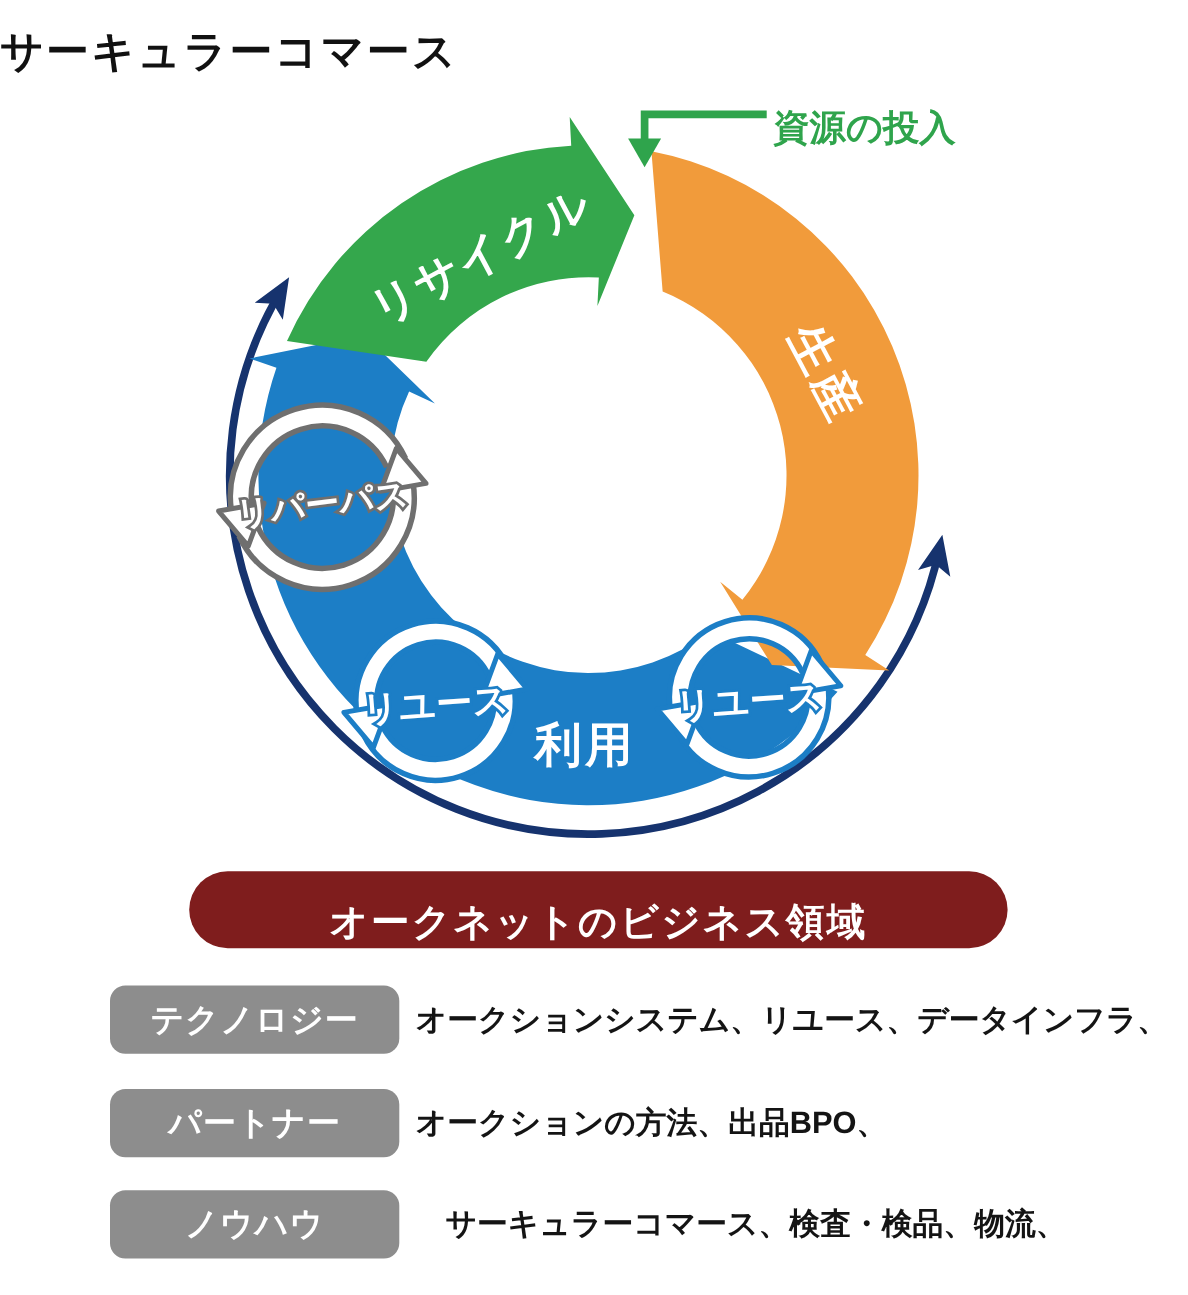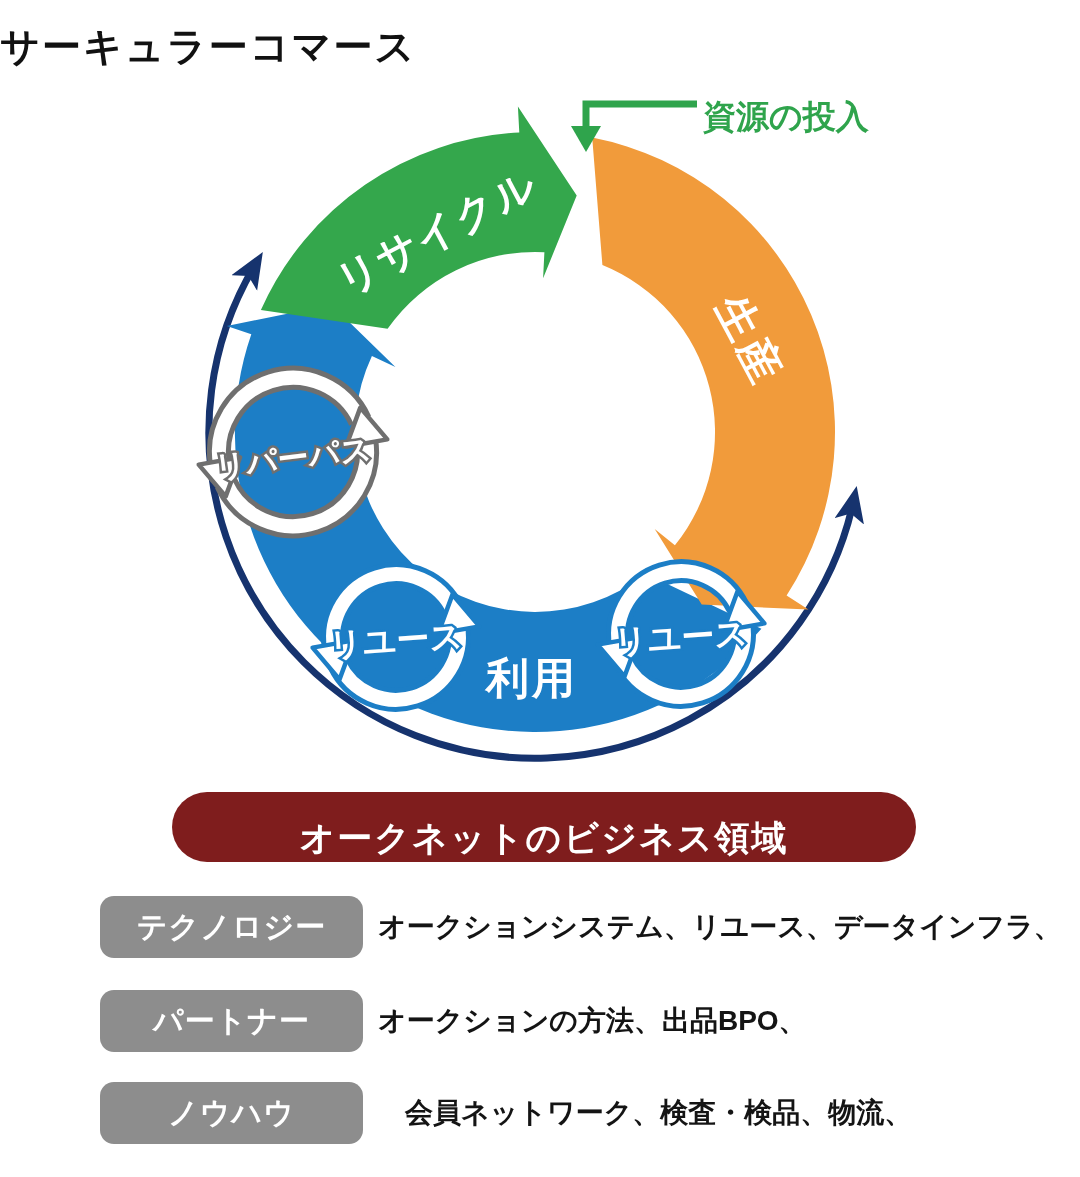--- a/index.html
+++ b/index.html
@@ -109,15 +109,15 @@
   <div class="row-desc">
     <div>オークションの方法、出品BPO、</div>
   </div>
 </div>
 
 <div class="biz-row row-3">
   <div class="row-label-box">
     <span class="row-label">ノウハウ</span>
   </div>
   <div class="row-desc">
-    <div>会員ネットワーク、検査・検品、物流、</div>
+    <div>サーキュラーコマース、検査・検品、物流、</div>
   </div>
 </div>
 
 </body></html>

